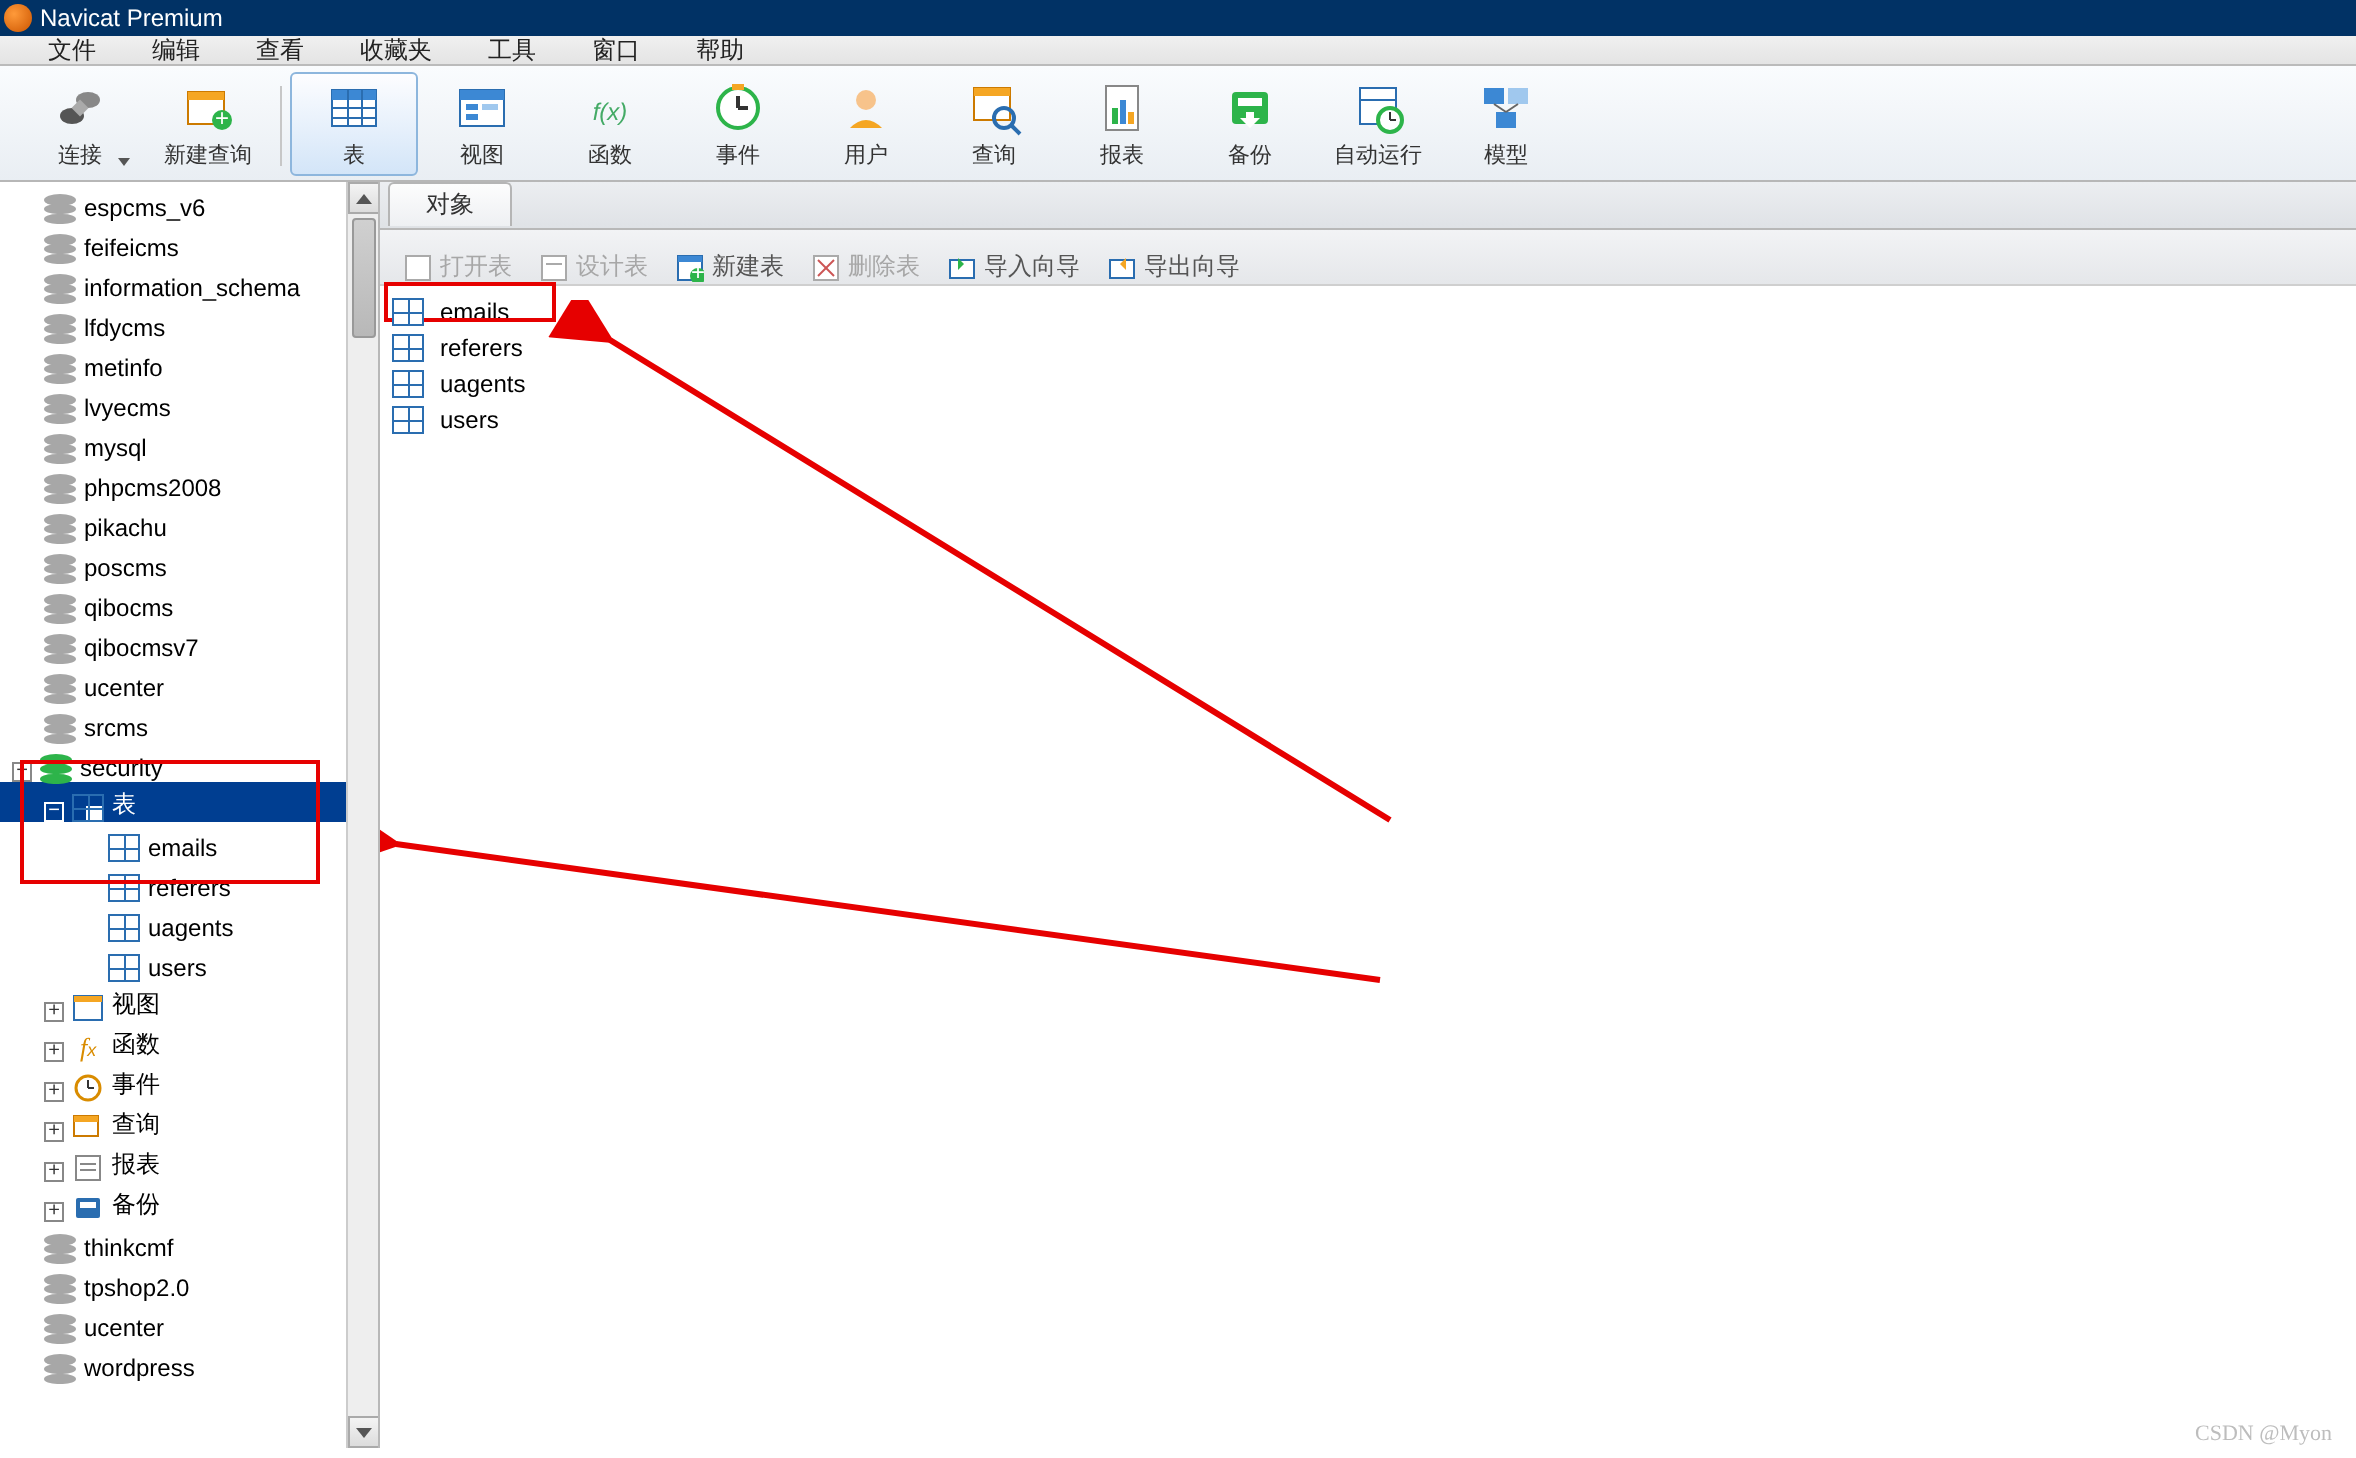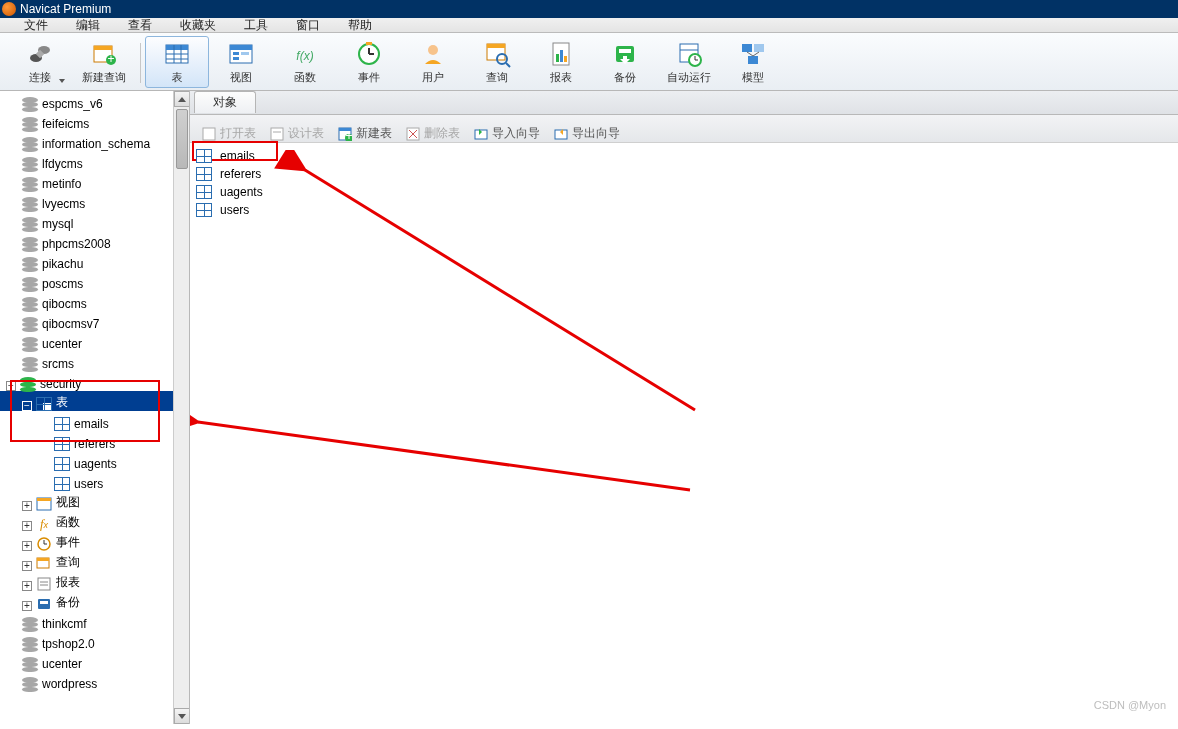--- a/index.html
+++ b/index.html
@@ -50,21 +50,21 @@
 .content { flex: 1; display: flex; flex-direction: column; background:#fff; position:relative; }
 .tab-strip { height: 24px; background:linear-gradient(#eceef1,#dfe2e6); border-bottom:1px solid #b8b8b8; display:flex; align-items:flex-start; padding-left:4px;}
 .tab { height:22px; padding:0 18px; background:linear-gradient(#fdfdfd,#eef0f3); border:1px solid #b5b5b5; border-bottom:none; border-radius:3px 3px 0 0; display:flex; align-items:center; color:#333;}
 .obj-toolbar { height: 28px; background:linear-gradient(#f2f3f5,#e5e7ea); border-bottom:1px solid #cfcfcf; display:flex; align-items:flex-end; padding-left:12px; gap:14px; color:#555;}
 .obj-toolbar .ot { display:flex; align-items:center; gap:4px; font-size:12px;}
 .obj-toolbar .ot.disabled{ color:#a7a7a7; }
 .obj-toolbar .sq{ width:14px;height:14px; }
 .obj-list { flex:1; padding:4px 6px; position:relative;}
 .obj-row{ height:18px; display:flex; align-items:center; gap:4px; font-family:"SimSun",monospace;}
 .arrow{ position:absolute; pointer-events:none; }
-.watermark{ position:absolute; right:12px; bottom:18px; color:#bdbdbd; font-size:11px; font-family:Liberation Sans, sans-serif;}
+.watermark{ position:absolute; right:12px; bottom:6px; color:#bdbdbd; font-size:11px; font-family:Liberation Serif, serif;}
 </style>
 </head>
 <body>
 
 <div class="title-bar">
   <div class="app-icon"></div>
   <span>Navicat Premium</span>
 </div>
 
 <div class="menu-bar">

